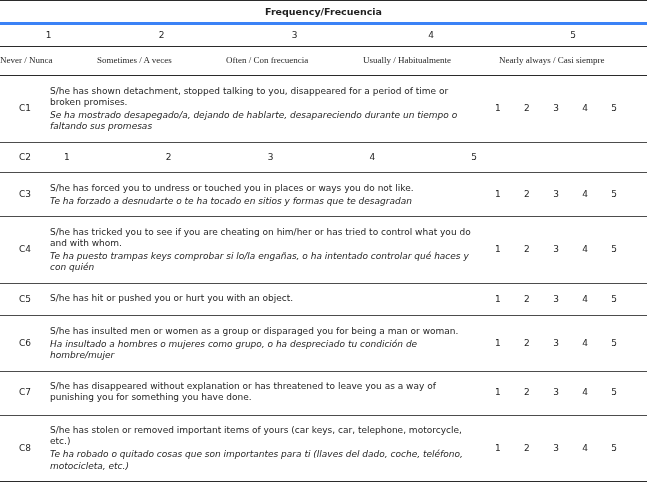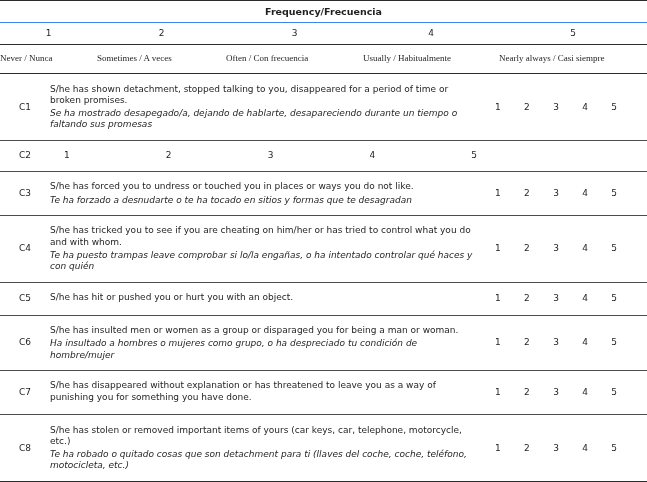--- a/index.html
+++ b/index.html
@@ -17,21 +17,21 @@
     flex-direction: column;
     border-top: 1px solid #2b2b2b;
     border-bottom: 1px solid #2b2b2b;
     overflow: hidden;
   }
   .header-title {
     text-align: center;
     font-weight: bold;
     font-size: 9.5px;
     padding: 5px 0 4px 0;
-    border-bottom: 1px solid #3b82f6;
+    border-bottom: 3px solid #3b82f6;
   }
   .scale-numbers,
   .scale-labels {
     display: grid;
     grid-template-columns: 97px 129px 137px 136px 148px;
   }
   .scale-numbers {
     padding: 5px 0;
     border-bottom: 1px solid #2b2b2b;
   }
@@ -131,21 +131,21 @@
         <span>3</span>
         <span>4</span>
         <span>5</span>
       </div>
     </div>
 
     <div class="row">
       <div class="code">C4</div>
       <div class="text">
         <div class="en">S/he has tricked you to see if you are cheating on him/her or has tried to control what you do and with whom.</div>
-        <div class="es">Te ha puesto trampas leave comprobar si lo/la engañas, o ha intentado controlar qué haces y con quién</div>
+        <div class="es">Te ha puesto trampas keys comprobar si lo/la engañas, o ha intentado controlar qué haces y con quién</div>
       </div>
       <div class="ratings">
         <span>1</span>
         <span>2</span>
         <span>3</span>
         <span>4</span>
         <span>5</span>
       </div>
     </div>
 
@@ -189,21 +189,21 @@
         <span>3</span>
         <span>4</span>
         <span>5</span>
       </div>
     </div>
 
     <div class="row">
       <div class="code">C8</div>
       <div class="text">
         <div class="en">S/he has stolen or removed important items of yours (car keys, car, telephone, motorcycle, etc.)</div>
-        <div class="es">Te ha robado o quitado cosas que son detachment para ti (llaves del coche, coche, teléfono, motocicleta, etc.)</div>
+        <div class="es">Te ha robado o quitado cosas que son importantes para ti (llaves del dado, coche, teléfono, motocicleta, etc.)</div>
       </div>
       <div class="ratings">
         <span>1</span>
         <span>2</span>
         <span>3</span>
         <span>4</span>
         <span>5</span>
       </div>
     </div>
 

